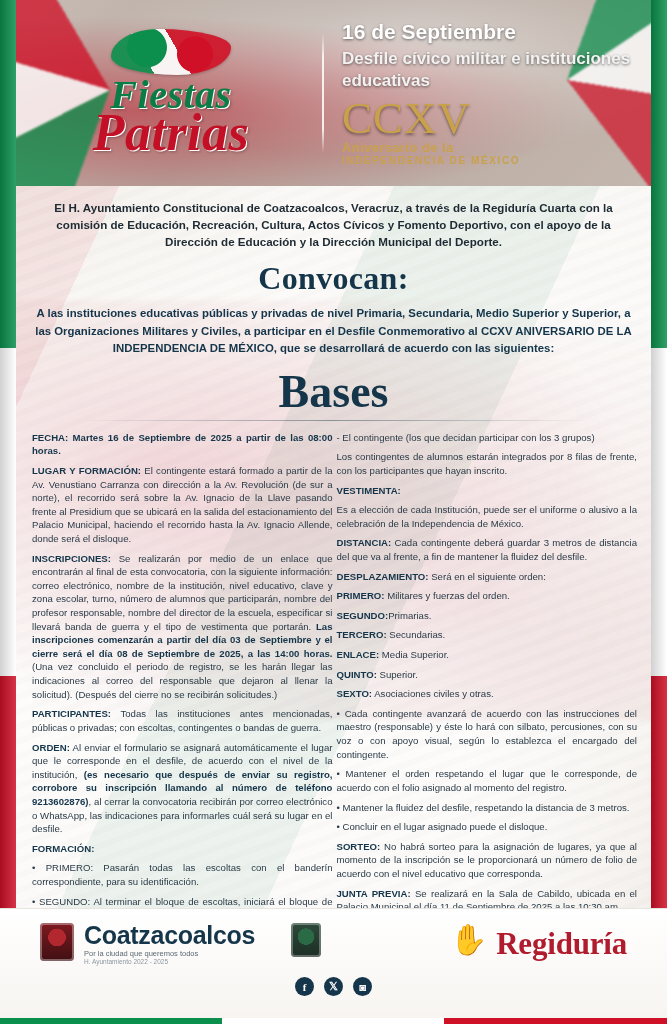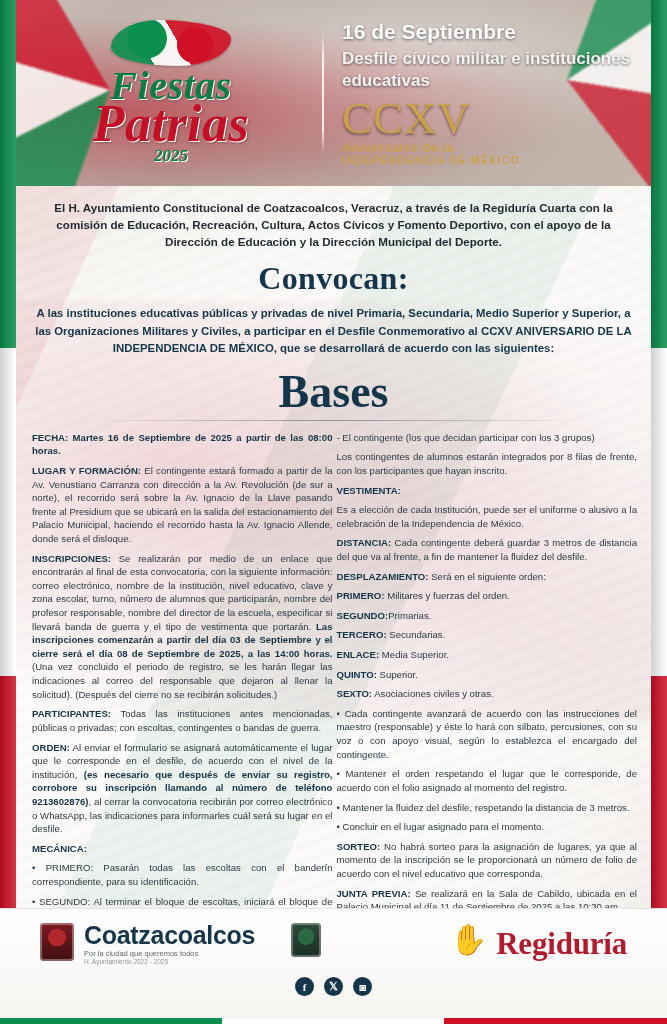--- a/index.html
+++ b/index.html
@@ -240,21 +240,20 @@
 
   <div class="header">
     <div class="header-photo"></div>
     <div class="ribbon-swoosh"></div>
     <div class="ribbon-swoosh r"></div>
     <div class="header-inner">
       <div class="brand">
         <span class="brand-flag-emblem"></span>
         <div class="brand-title-1">Fiestas</div>
         <div class="brand-title-2">Patrias</div>
-        <div class="brand-year">2025</div>
       </div>
       <div class="divider-v"></div>
       <div class="header-right">
         <div class="h-date">16 de Septiembre</div>
         <div class="h-sub">Desfile cívico militar e instituciones educativas</div>
         <div class="ccxv">CCXV</div>
         <div class="ccxv-sub1">Aniversario de la</div>
         <div class="ccxv-sub2">INDEPENDENCIA DE MÉXICO</div>
       </div>
     </div>
@@ -280,21 +279,21 @@
       <p class="t">
         <span class="lbl">INSCRIPCIONES:</span><span> Se realizarán por medio de un enlace que encontrarán al final de esta convocatoria, con la siguiente información: correo electrónico, nombre de la institución, nivel educativo, clave y zona escolar, turno, número de alumnos que participarán, nombre del profesor responsable, nombre del director de la escuela, especificar si llevará banda de guerra y el tipo de vestimenta que portarán. </span><span class="bold">Las inscripciones comenzarán a partir del día 03 de Septiembre y el cierre será el día 08 de Septiembre de 2025, a las 14:00 horas.</span><span> (Una vez concluido el periodo de registro, se les harán llegar las indicaciones al correo del responsable que dejaron al llenar la solicitud). (Después del cierre no se recibirán solicitudes.)</span>
       </p>
       <p class="t">
         <span class="lbl">PARTICIPANTES:</span><span> Todas las instituciones antes mencionadas, públicas o privadas; con escoltas, contingentes o bandas de guerra.</span>
       </p>
       <p class="t">
         <span class="lbl">ORDEN:</span><span> Al enviar el formulario se asignará automáticamente el lugar que le corresponde en el desfile, de acuerdo con el nivel de la institución, </span><span class="bold">(es necesario que después de enviar su registro, corrobore su inscripción llamando al número de teléfono 9213602876)</span><span>, al cerrar la convocatoria recibirán por correo electrónico o WhatsApp, las indicaciones para informarles cuál será su lugar en el desfile.</span>
       </p>
       <p class="t">
-        <span class="lbl">MECÁNICA:</span>
+        <span class="lbl">FORMACIÓN:</span>
       </p>
       <p class="t">• PRIMERO: Pasarán todas las escoltas con el banderín correspondiente, para su identificación.</p>
       <p class="t">• SEGUNDO: Al terminar el bloque de escoltas, iniciará el bloque de los contingentes, el cual estará conformado:</p>
       <p class="t">- Por los directivos en formación de flecha.</p>
       <p class="t">- La banda de guerra y</p>
     </div>
 
     <div class="col">
       <p class="t">-  El contingente (los que decidan participar con los 3 grupos)</p>
       <p class="t">Los contingentes de alumnos estarán integrados por 8 filas de frente, con los participantes que hayan inscrito.</p>
@@ -310,21 +309,21 @@
       </p>
       <p class="t"><span class="lbl">PRIMERO:</span><span> Militares y fuerzas del orden.</span></p>
       <p class="t"><span class="lbl">SEGUNDO:</span><span>Primarias.</span></p>
       <p class="t"><span class="lbl">TERCERO:</span><span> Secundarias.</span></p>
       <p class="t"><span class="lbl">ENLACE:</span><span> Media Superior.</span></p>
       <p class="t"><span class="lbl">QUINTO:</span><span> Superior.</span></p>
       <p class="t"><span class="lbl">SEXTO:</span><span> Asociaciones civiles y otras.</span></p>
       <p class="t">• Cada contingente avanzará de acuerdo con las instrucciones del maestro (responsable) y éste lo hará con silbato, percusiones, con su voz o con apoyo visual, según lo establezca el encargado del contingente.</p>
       <p class="t">• Mantener el orden respetando el lugar que le corresponde, de acuerdo con el folio asignado al momento del registro.</p>
       <p class="t">• Mantener la fluidez del desfile, respetando la distancia de 3 metros.</p>
-      <p class="t">• Concluir en el lugar asignado para el momento.</p>
+      <p class="t">• Concluir en el lugar asignado puede el disloque.</p>
       <p class="t">
         <span class="lbl">SORTEO:</span><span> No habrá sorteo para la asignación de lugares, ya que al momento de la inscripción se le proporcionará un número de folio de acuerdo con el nivel educativo que corresponda.</span>
       </p>
       <p class="t">
         <span class="lbl">JUNTA PREVIA:</span><span> Se realizará en la Sala de Cabildo, ubicada en el Palacio Municipal el día 11 de Septiembre de 2025 a las 10:30 am</span>
       </p>
       <p class="t">
         <span class="lbl">ENLACE DE INSCRIPCIÓN:</span>
       </p>
       <p class="t">

